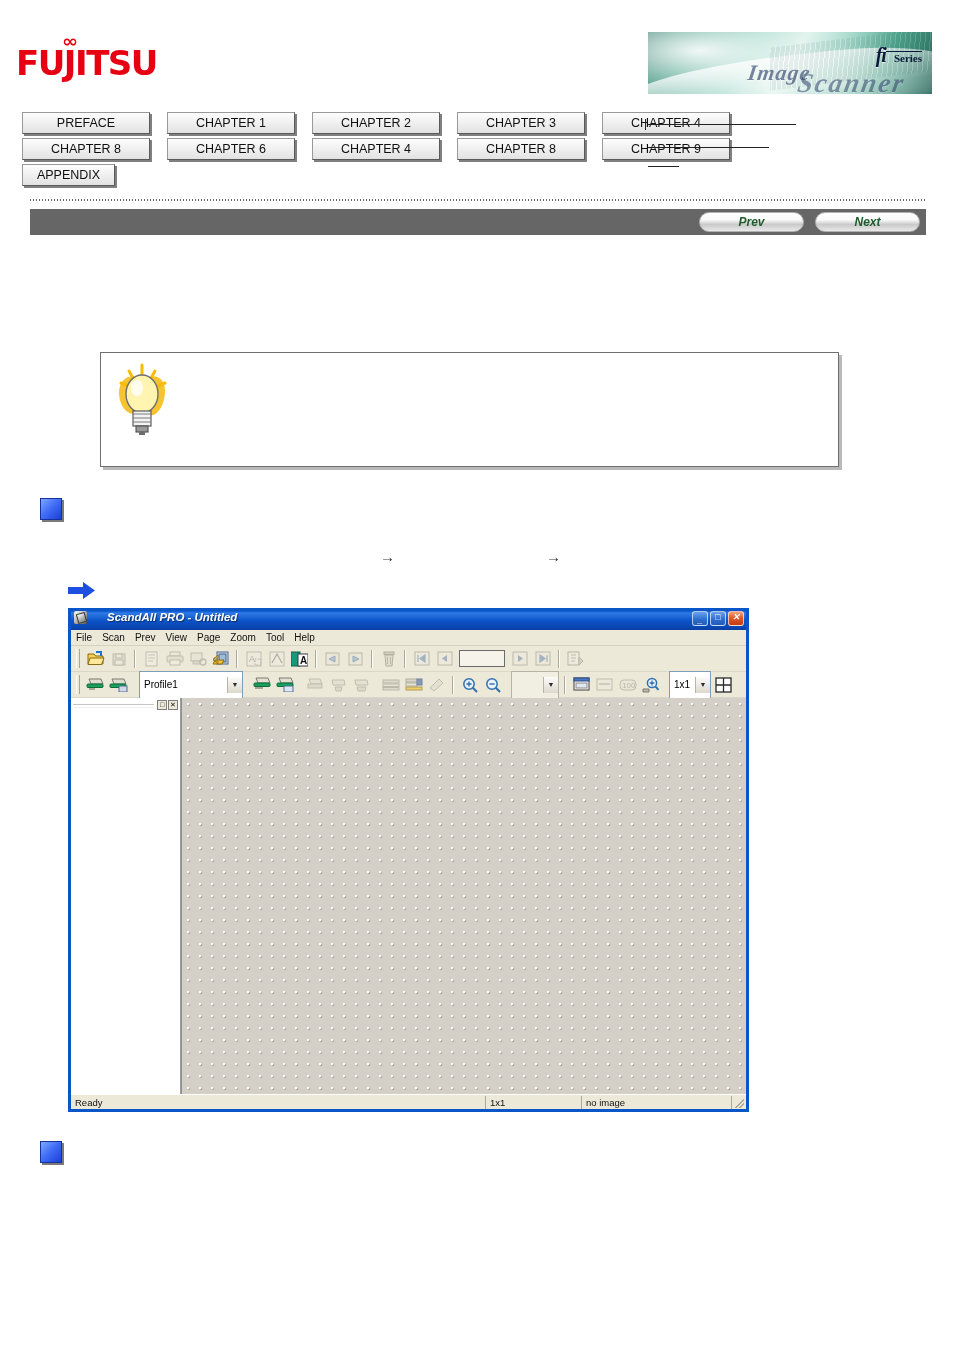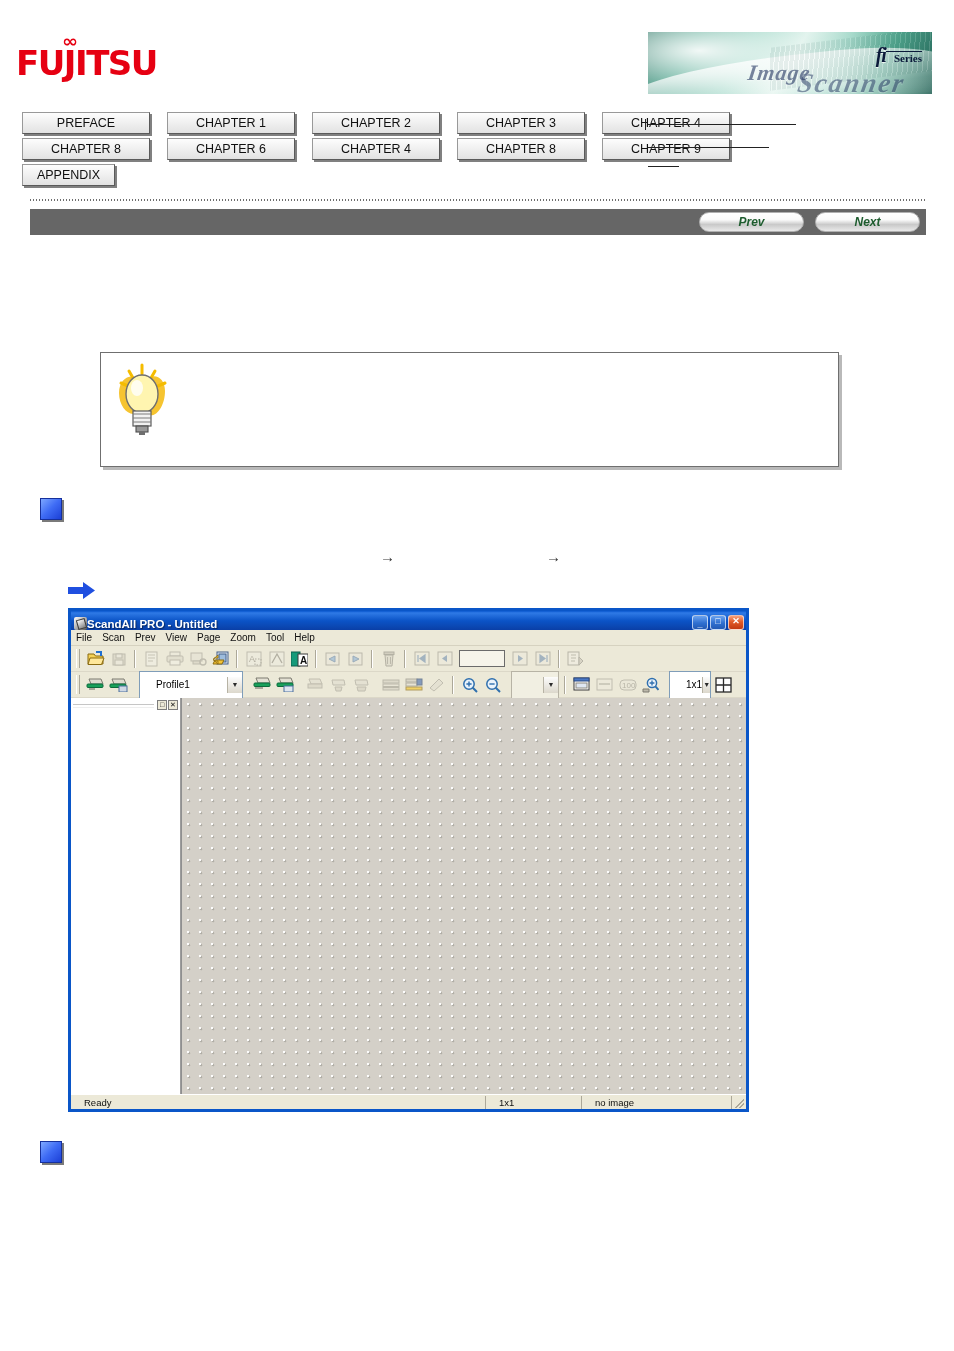--- a/index.html
+++ b/index.html
@@ -139,21 +139,21 @@
   
   .app {
     position:absolute; left: 68px; top: 608px;
     width: 681px; height: 504px;
     border: 3px solid #0a56c8;
     background:#ece9d8;
   }
   .titlebar {
     height: 19px; width:100%;
     background: linear-gradient(180deg,#0a58cf 0%, #2f7ae6 10%, #0b53c6 52%, #0b49b5 78%, #0a3fa6 100%);
-    display:flex; align-items:flex-end; padding: 0 2px 0 3px; gap:0;
+    display:flex; align-items:flex-start; padding: 0 2px 0 3px; gap:20px;font-style:italic;
   }
   .tb-ico {
     width:13px; height:13px; flex:0 0 13px;
     background: linear-gradient(135deg,#f0f0f0 10%, #9f9f9f 60%, #555 100%);
     border-radius:2px; position:relative;
   }
   .tb-ico::after {
     content:""; position:absolute; left:3px; top:2px; width:7px; height:8px;
     background: linear-gradient(160deg,#ffffff,#7d7d7d);
     transform: rotate(-16deg); border:1px solid #3a3a3a;
@@ -190,21 +190,21 @@
   .tsep  { width:2px; height:18px; border-left:1px solid #aca899; border-right:1px solid #fff; margin:0 3px; flex:0 0 2px; }
   .tbtn {
     width:21px; height:21px; flex:0 0 21px; position:relative;
     display:flex; align-items:center; justify-content:center; cursor:pointer;
   }
   .gico { display:block; }
 
   .combo {
     height:28px; background:#fff; border:1px solid #7f9db9;
     display:flex; align-items:center; justify-content:space-between;
-    font-size:10px; color:#000; padding-left:16px; cursor:pointer;
+    font-size:10px; color:#000; padding-left:4px; cursor:pointer;
   }
   .combo.profile { width:104px; }
   .combo.zoomsel { width:42px; }
   .combo.blanksel { width:48px; background:#f1efe2; border-color:#b7b3a5; color:#9a968a; }
   .combo-arrow {
     width:15px; height:16px; background: linear-gradient(180deg,#fcfcfc,#dcd8cc);
     border-left:1px solid #b7b3a5;
     display:flex; align-items:center; justify-content:center;
     font-size:7px; color:#2b2b2b;
   }
@@ -237,21 +237,21 @@
       radial-gradient(circle at 3.2px 3.2px, rgba(120,118,110,.38) 0.8px, rgba(120,118,110,0) 1.5px);
     background-size: 12px 12px, 12px 12px;
     background-position: 4px 4px, 4px 4px;
     border-left:1px solid #8f8f8f;
   }
 
   .statusbar {
     height: 15px; background:#ece9d8; border-top:1px solid #fff;
     display:flex; align-items:center; font-size:9.5px; color:#111;
   }
-  .sb-cell { height:13px; display:flex; align-items:center; padding-left:13px; }
+  .sb-cell { height:13px; display:flex; align-items:center; padding-left:4px; }
   .sb-cell.main { flex:1; border-right:1px solid #aca899; }
   .sb-cell.mid  { width:96px; border-right:1px solid #aca899; }
   .sb-cell.right{ width:150px; border-right:1px solid #aca899; }
   .sb-grip { width:14px; height:13px; position:relative; }
   .sb-grip::after {
     content:""; position:absolute; right:2px; bottom:1px; width:9px; height:9px;
     background:
       linear-gradient(135deg, transparent 45%, #aca899 45%, #aca899 58%, transparent 58%),
       linear-gradient(135deg, transparent 68%, #aca899 68%, #aca899 80%, transparent 80%);
   }

